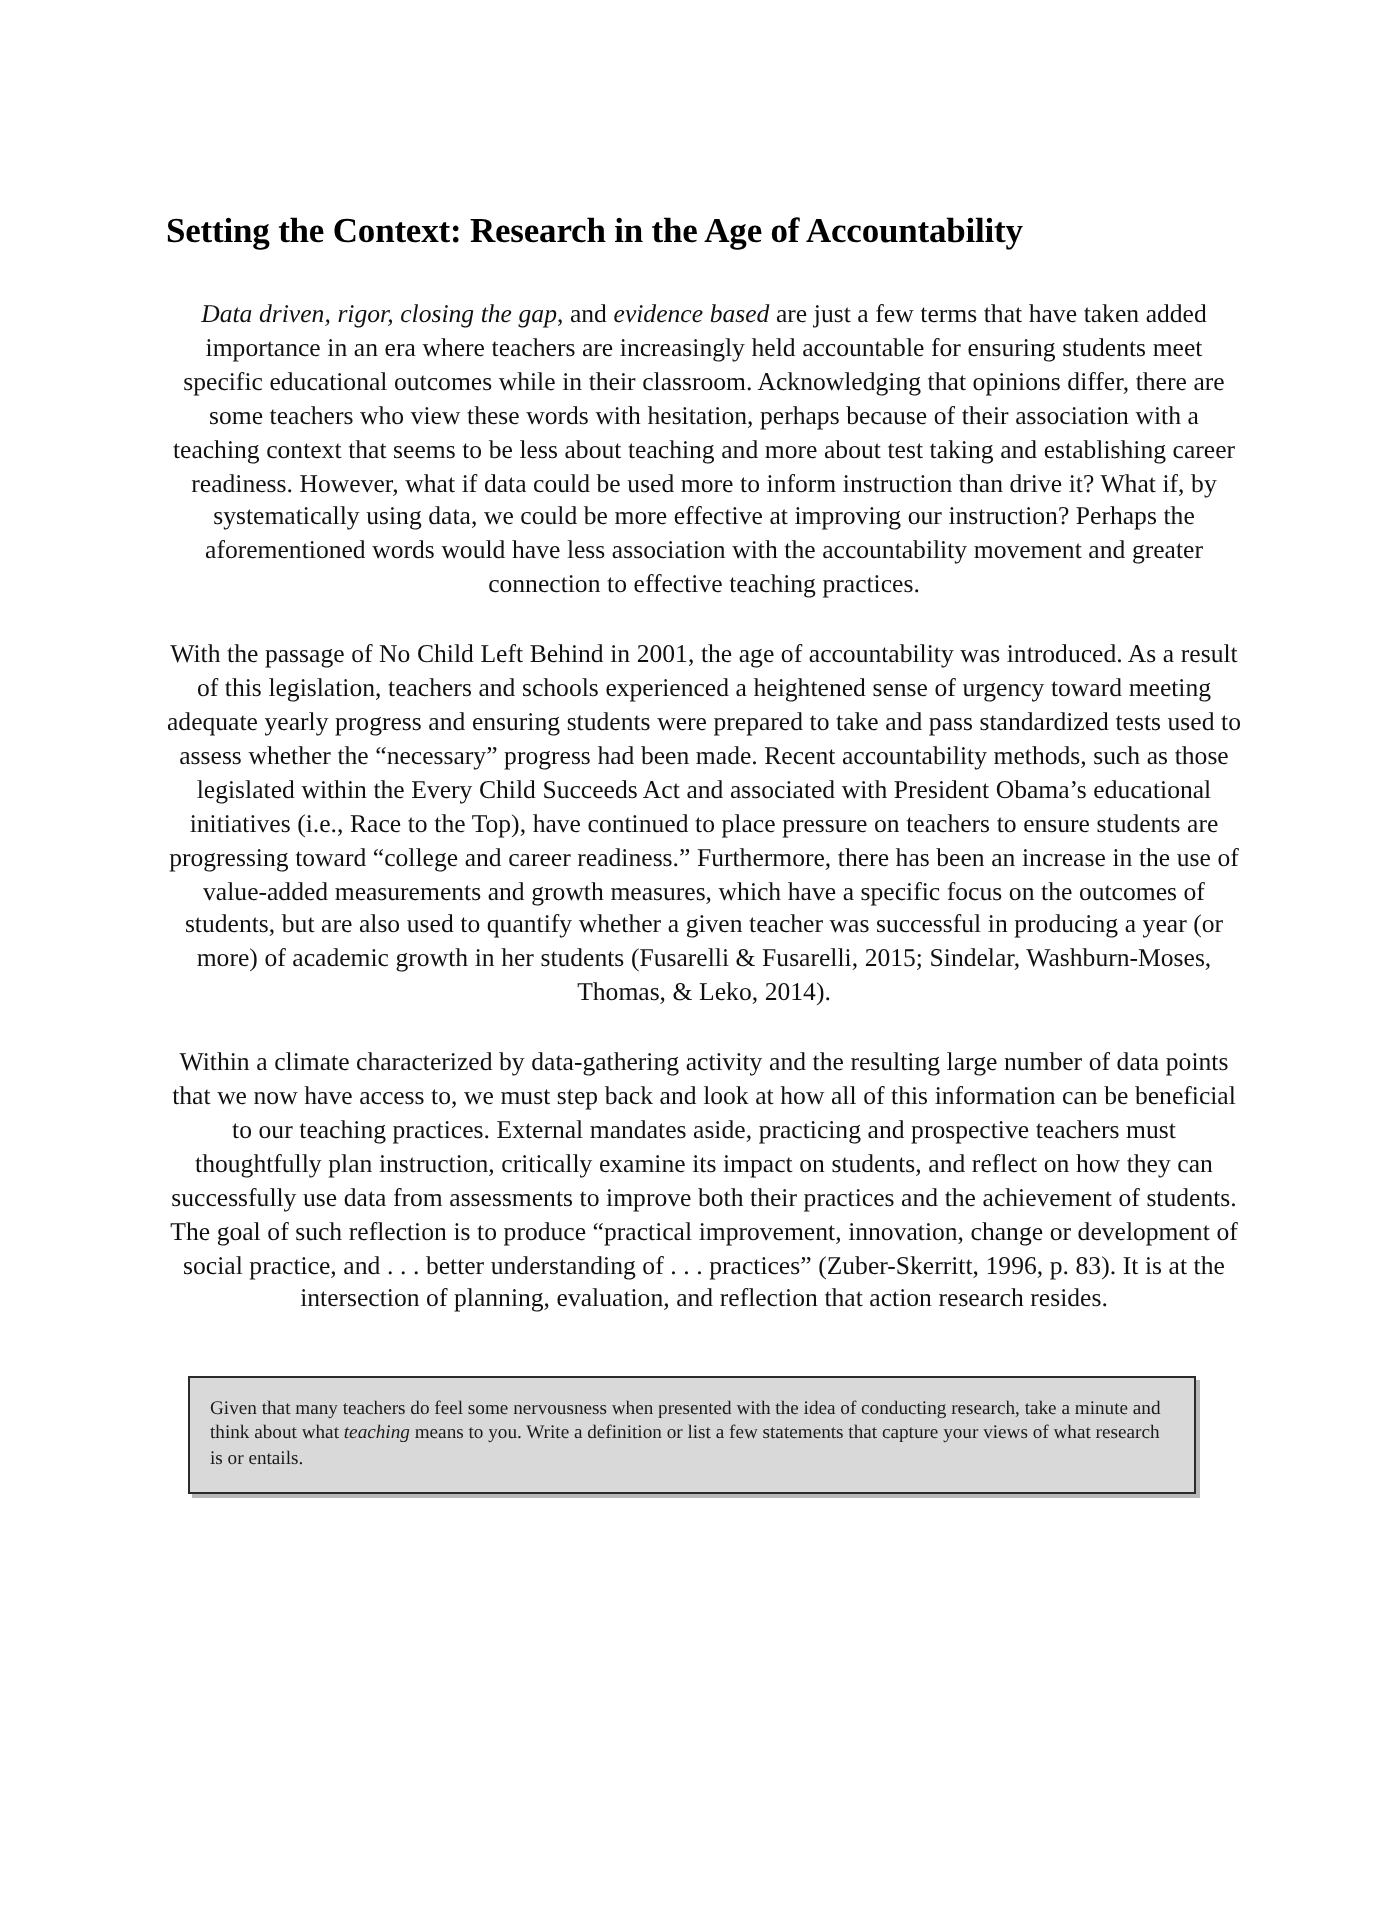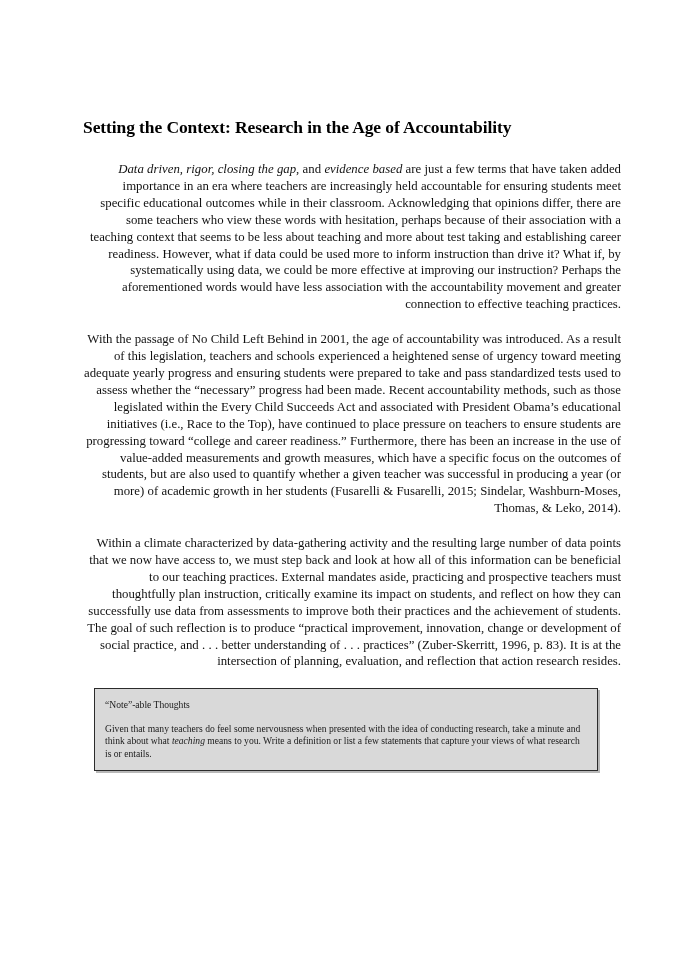--- a/index.html
+++ b/index.html
@@ -21,38 +21,38 @@
     left: 0;
     top: 0;
     width: 700px;
     height: 960px;
     background: #ffffff;
   }
 
   .content {
     position: absolute;
     left: 83px;
-    top: 116px;
+    top: 104px;
     width: 538px;
   }
 
   .doc-title {
     font-size: 17.5px;
     font-weight: bold;
     line-height: 22px;
     letter-spacing: -0.1px;
     margin: 0 0 23px 0;
     color: #000;
   }
 
   .para {
     font-size: 12.8px;
     line-height: 16.9px;
     margin: 0 0 18px 0;
-    text-align: right;
+    text-align: center;
     color: #111;
     word-spacing: 0.1px;
   }
 
   .para.last-para {
     margin-bottom: 25px;
   }
 
   em, .ital {
     font-style: italic;
@@ -101,18 +101,17 @@
     <p class="para"><em class="ital">Data driven, rigor, closing the gap</em><span>, and </span><em class="ital">evidence based</em><span> are just a few terms that have taken added importance in an era where teachers are increasingly held accountable for ensuring students meet specific educational outcomes while in their classroom. Acknowledging that opinions differ, there are some teachers who view these words with hesitation, perhaps because of their association with a teaching context that seems to be less about teaching and more about test taking and establishing career readiness. However, what if data could be used more to inform instruction than drive it? What if, by systematically using data, we could be more effective at improving our instruction? Perhaps the aforementioned words would have less association with the accountability movement and greater connection to effective teaching practices.</span></p>
 
     <p class="para">With the passage of No Child Left Behind in 2001, the age of accountability was introduced. As a result of this legislation, teachers and schools experienced a heightened sense of urgency toward meeting adequate yearly progress and ensuring students were prepared to take and pass standardized tests used to assess whether the “necessary” progress had been made. Recent accountability methods, such as those legislated within the Every Child Succeeds Act and associated with President Obama’s educational initiatives (i.e., Race to the Top), have continued to place pressure on teachers to ensure students are progressing toward “college and career readiness.” Furthermore, there has been an increase in the use of value-added measurements and growth measures, which have a specific focus on the outcomes of students, but are also used to quantify whether a given teacher was successful in producing a year (or more) of academic growth in her students (Fusarelli &amp; Fusarelli, 2015; Sindelar, Washburn-Moses, Thomas, &amp; Leko, 2014).</p>
 
     <p class="para last-para">Within a climate characterized by data-gathering activity and the resulting large number of data points that we now have access to, we must step back and look at how all of this information can be beneficial to our teaching practices. External mandates aside, practicing and prospective teachers must thoughtfully plan instruction, critically examine its impact on students, and reflect on how they can successfully use data from assessments to improve both their practices and the achievement of students. The goal of such reflection is to produce “practical improvement, innovation, change or development of social practice, and . . . better understanding of . . . practices” (Zuber-Skerritt, 1996, p. 83). It is at the intersection of planning, evaluation, and reflection that action research resides.</p>
 
   </div>
 
   <div class="callout-wrap">
     <div class="callout">
-      <p class="callout-title">“Note”-able Thoughts</p>
       <p class="callout-body"><span>Given that many teachers do feel some nervousness when presented with the idea of conducting research, take a minute and think about what </span><em class="ital">teaching</em><span> means to you. Write a definition or list a few statements that capture your views of what research is or entails.</span></p>
     </div>
   </div>
 
 </div>
 
 </body></html>

